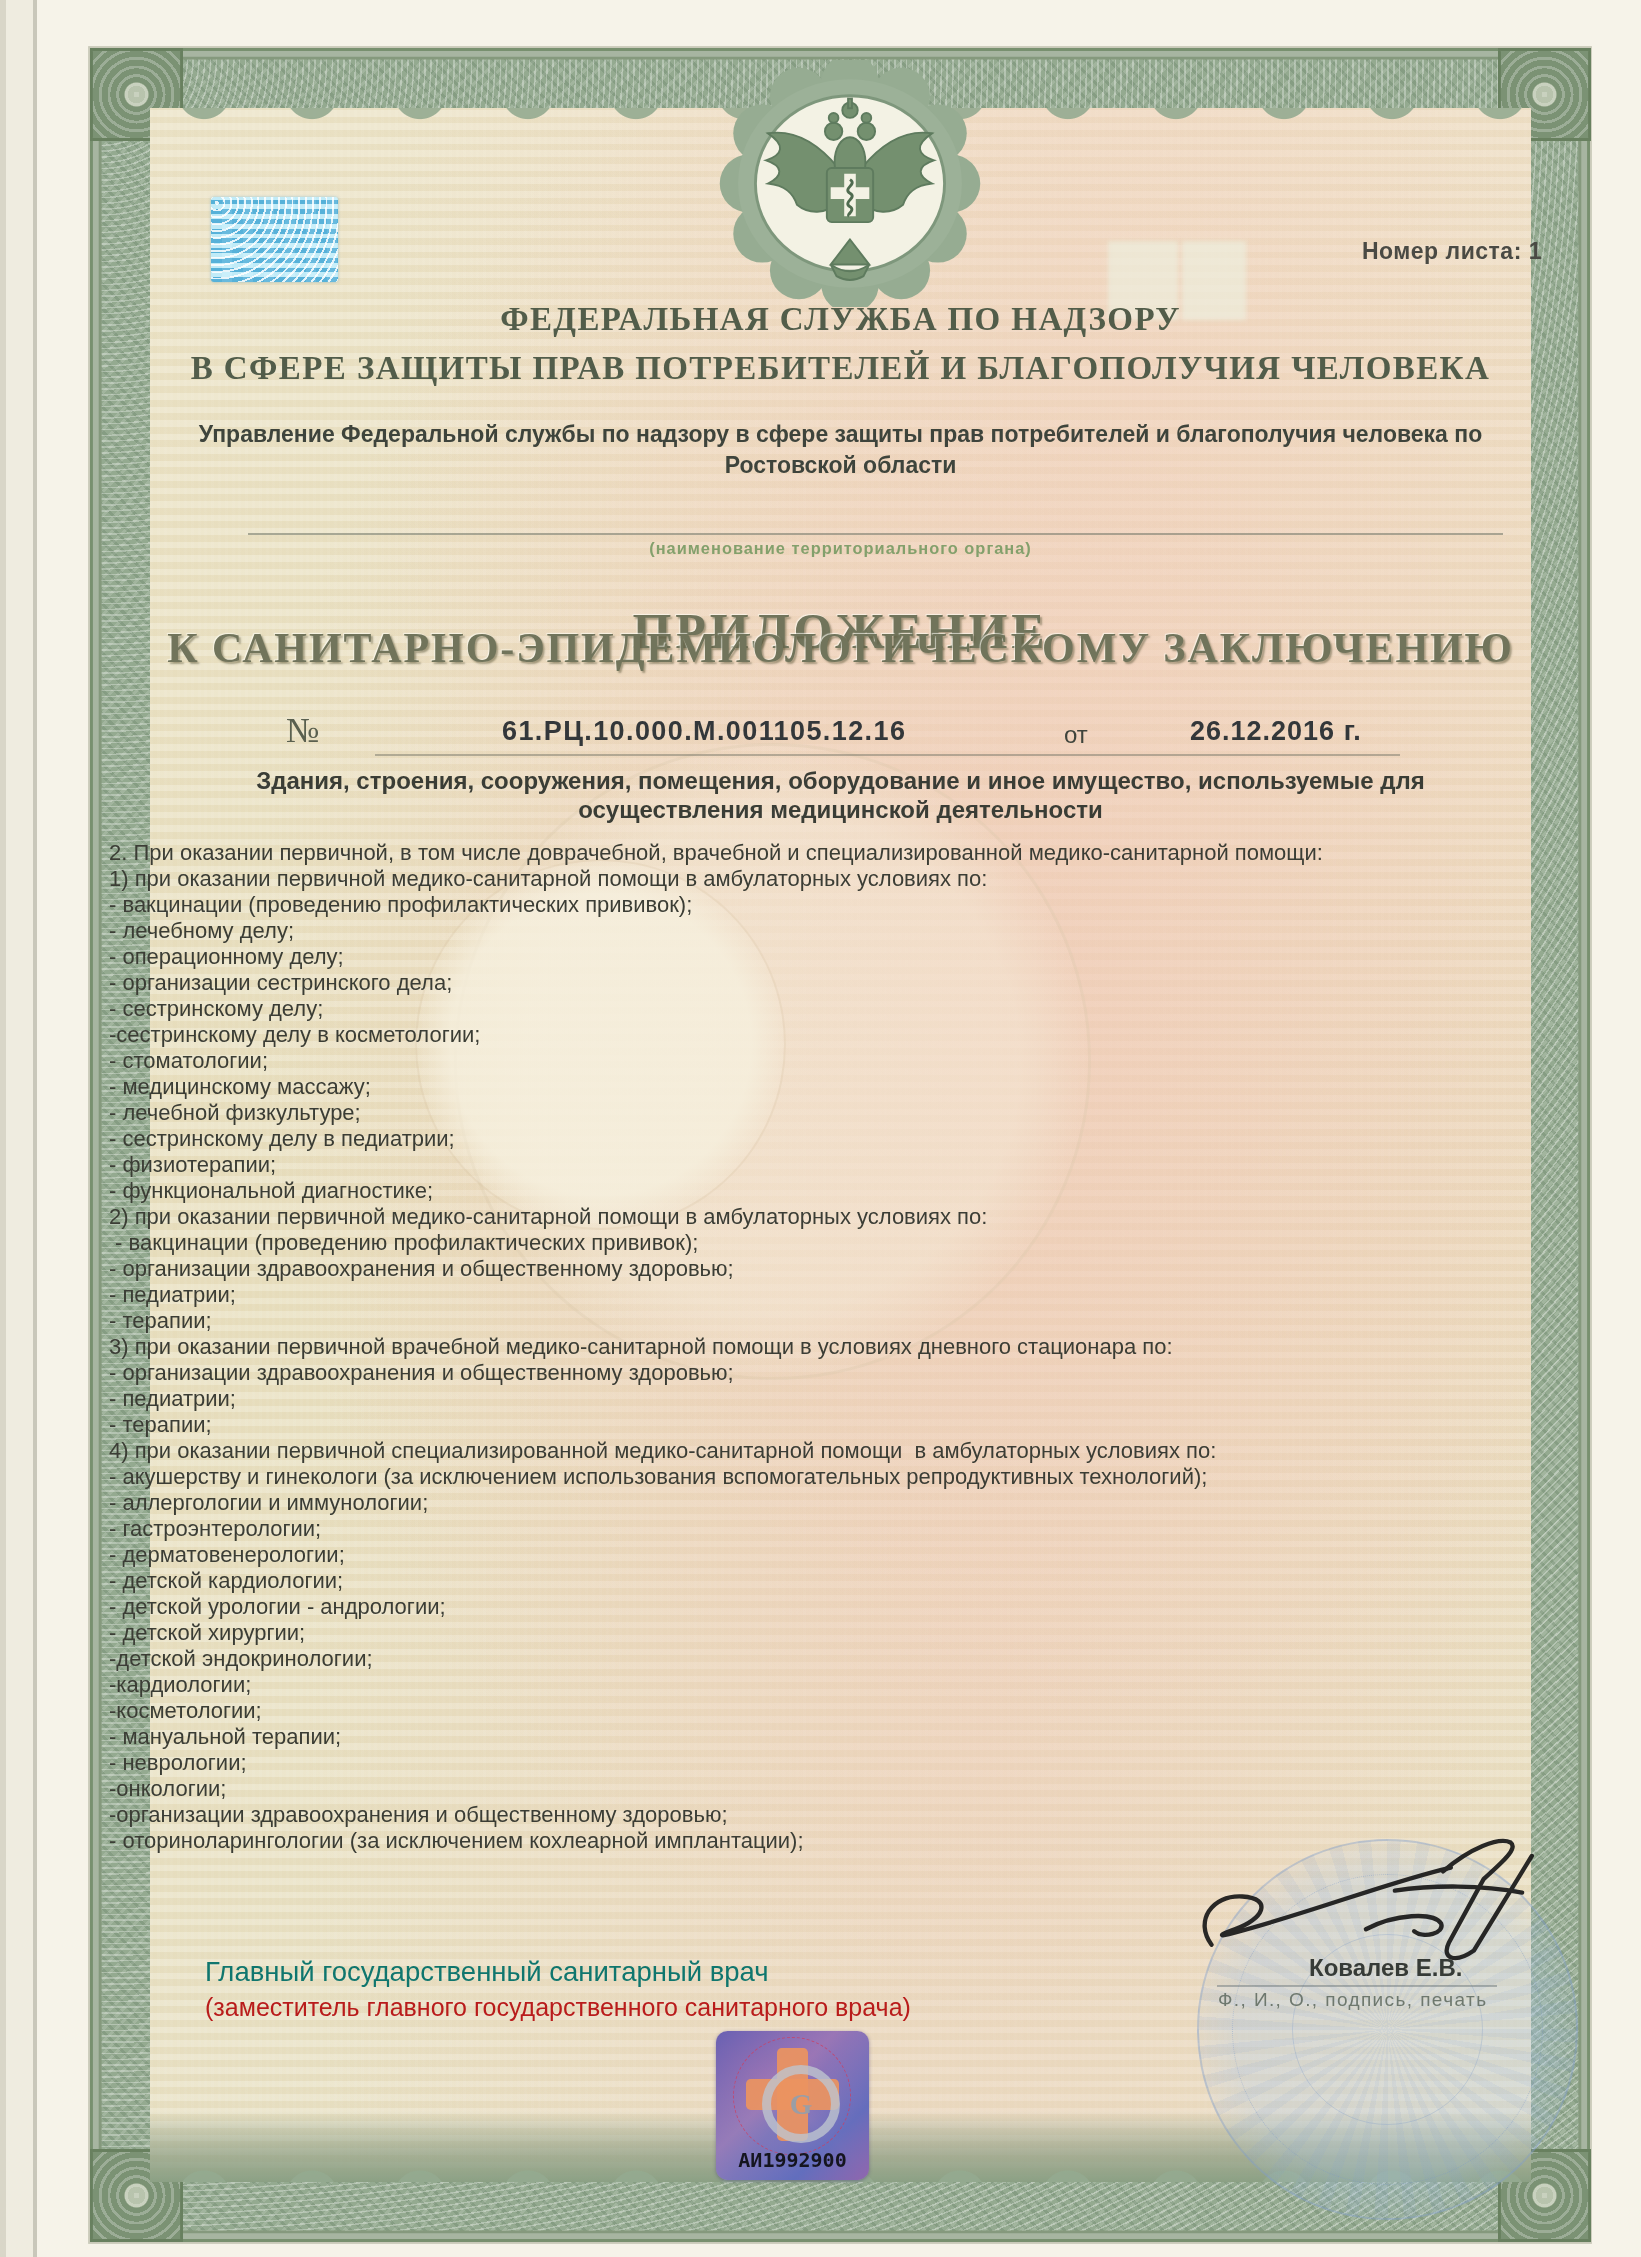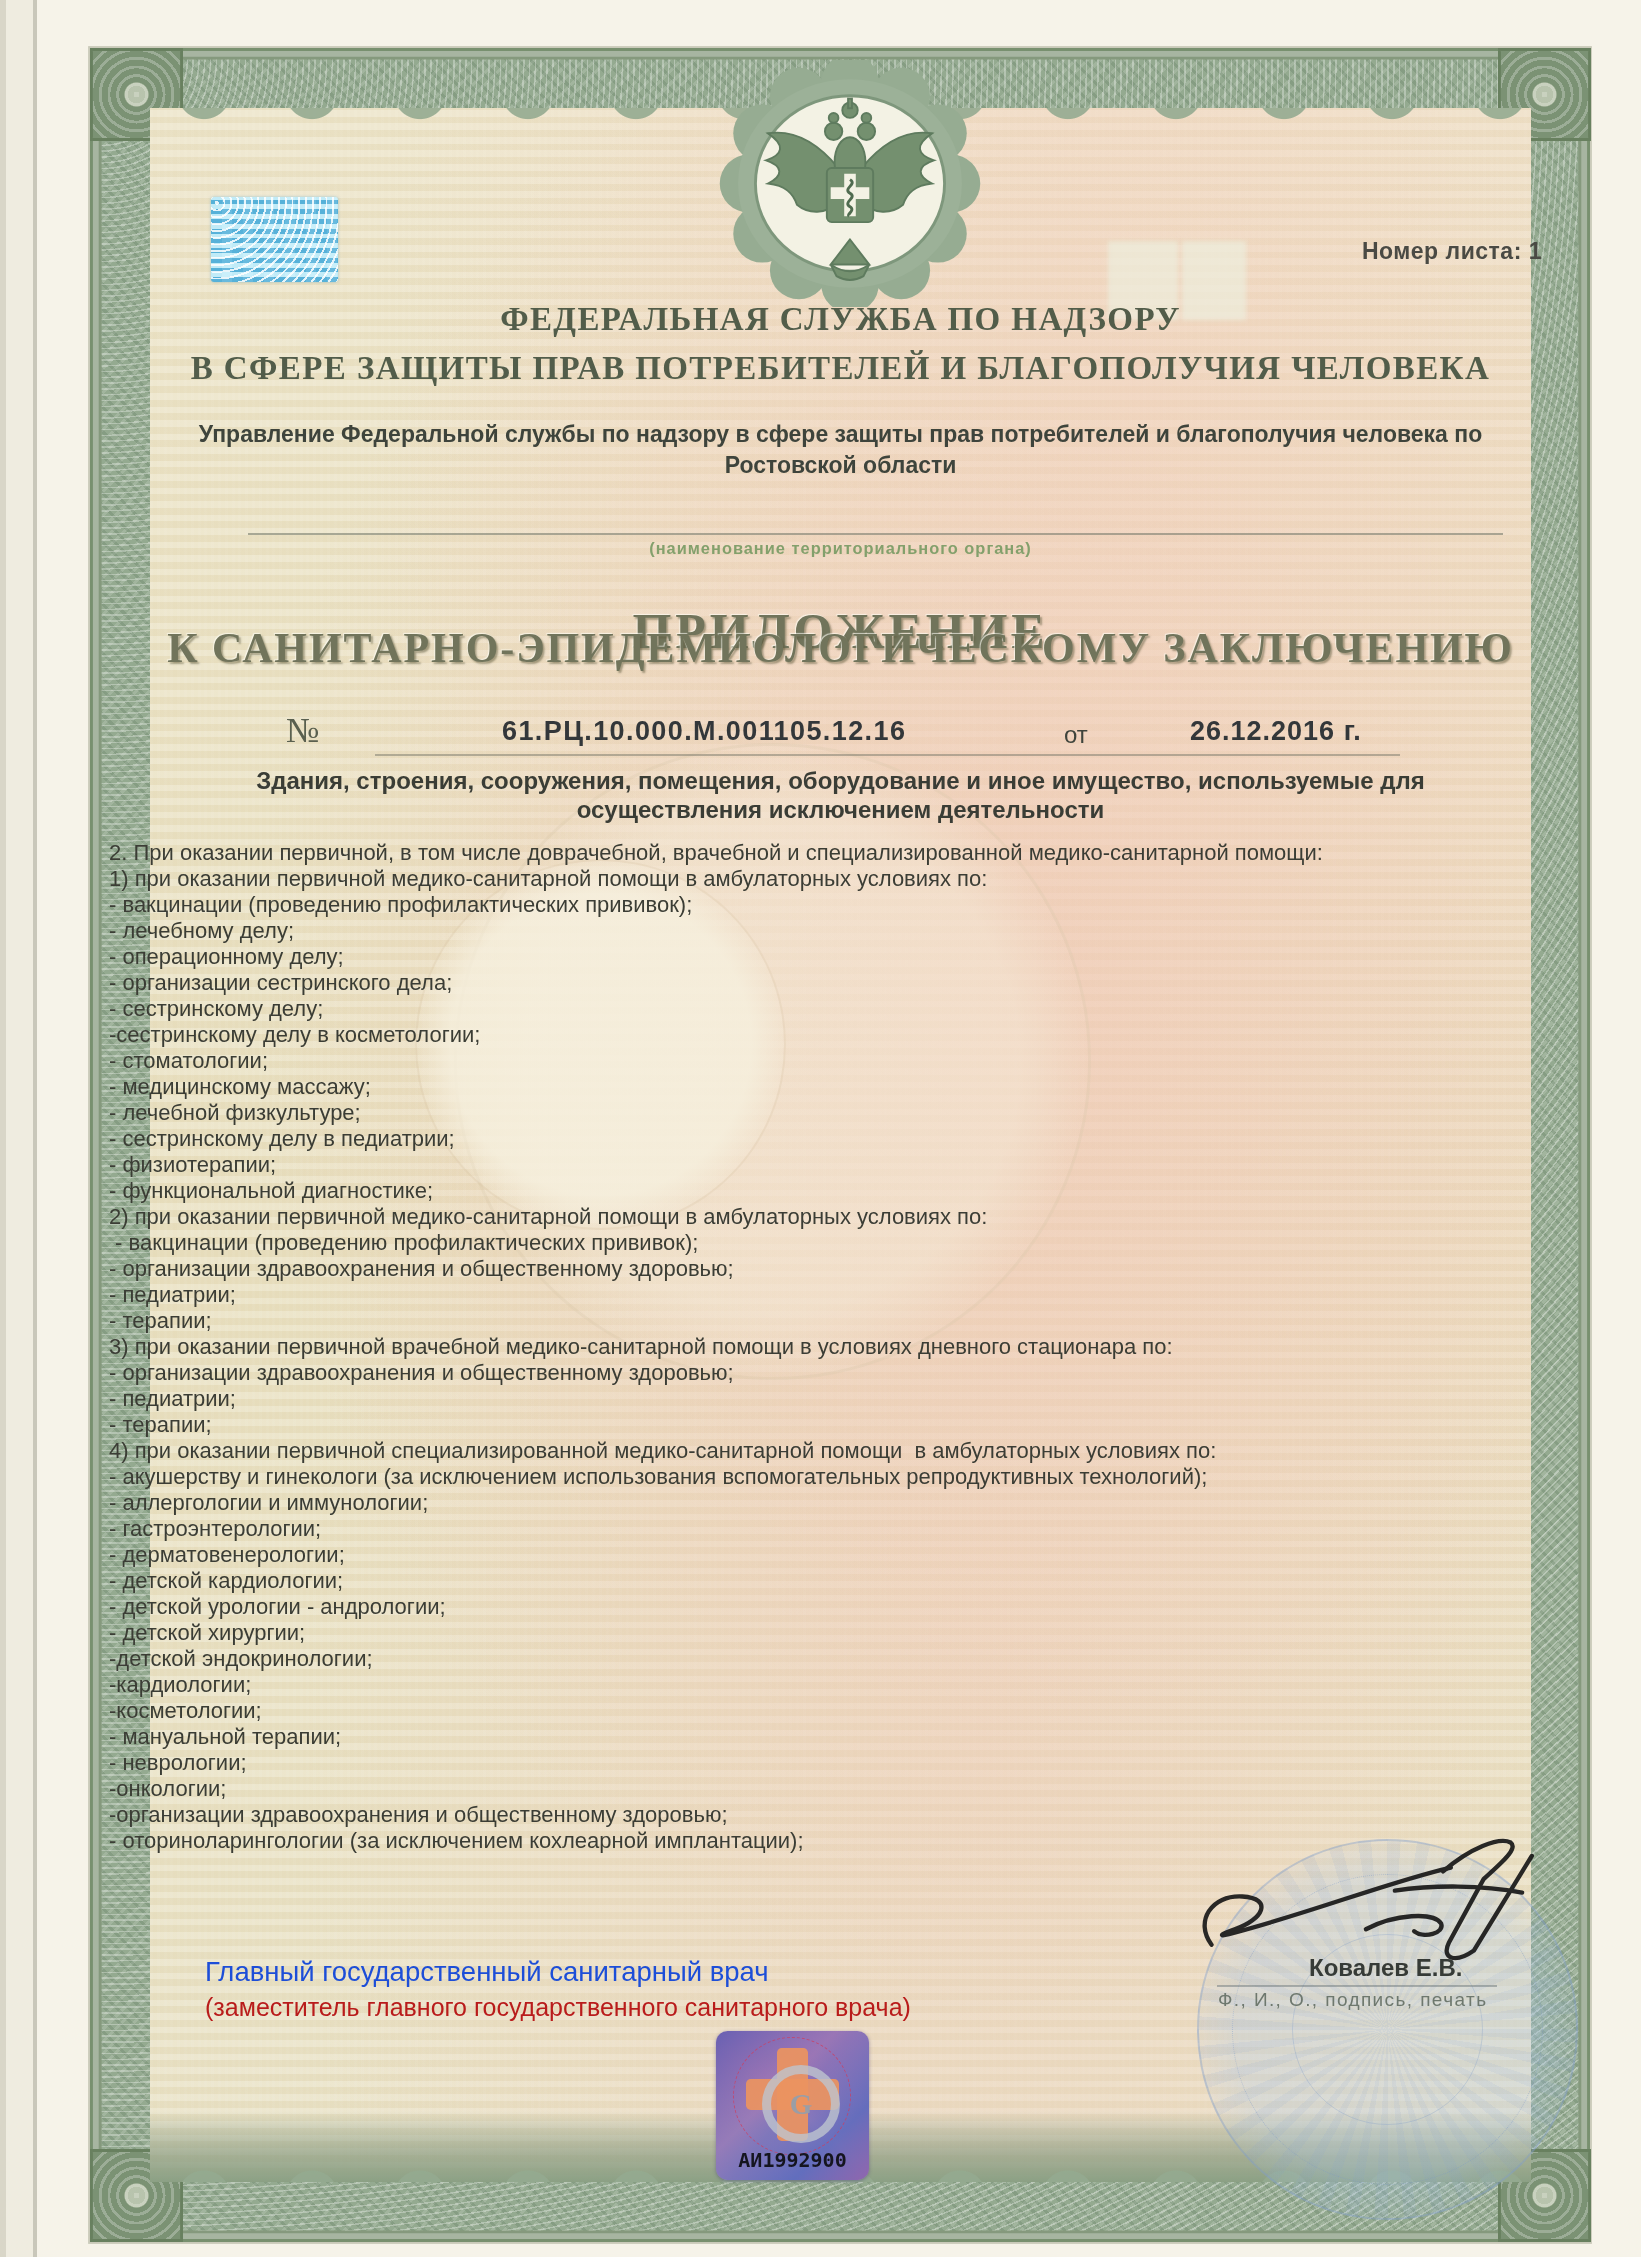--- a/index.html
+++ b/index.html
@@ -74,21 +74,21 @@
         font-size:35px;color:#5a604f;}
   .num-underline{position:absolute;left:375px;top:754px;width:1025px;height:1.9px;background:rgba(120,120,105,.5);}
   .num-val{position:absolute;left:502px;top:716px;font-size:27px;font-weight:bold;color:#33373a;letter-spacing:1.4px;}
   .num-ot{position:absolute;left:1064px;top:721px;font-size:24px;color:#3f443c;}
   .num-date{position:absolute;left:1190px;top:716px;font-size:27px;font-weight:bold;color:#33373a;letter-spacing:1px;}
   .subject{font-size:24px;color:#3a3d36;}
   
   .body-list{position:absolute;left:109px;top:840px;width:1332px;}
   .body-line{font-size:22px;line-height:26px;color:#3b3d35;white-space:pre;}
   
-  .foot1{position:absolute;left:205px;top:1956px;font-size:27.5px;color:#1d4ed8;}
+  .foot1{position:absolute;left:205px;top:1956px;font-size:27.5px;color:#0f766e;}
   .foot2{position:absolute;left:205px;top:1993px;font-size:25px;color:#b91c1c;}
   .stamp{position:absolute;left:1197px;top:1839px;width:377px;height:377px;border-radius:50%;
         border:2.9px solid rgba(125,155,200,.38);
         background:
           repeating-conic-gradient(rgba(125,155,205,.10) 0 4deg, transparent 4deg 9deg),
           radial-gradient(circle, rgba(172,202,235,.30) 0 56%, rgba(172,202,235,.12) 70%, transparent 74%);}
   .stamp::before{content:"";position:absolute;left:33px;top:33px;right:33px;bottom:33px;border-radius:50%;
         border:1.9px dotted rgba(125,155,200,.42);}
   .stamp::after{content:"";position:absolute;left:93px;top:93px;right:93px;bottom:93px;border-radius:50%;
         border:1.9px solid rgba(125,155,200,.30);}
@@ -183,21 +183,21 @@
   <div class="center-col t title1" style="top:562px;">ПРИЛОЖЕНИЕ</div>
   <div class="center-col t title2" style="top:624px;">К САНИТАРНО-ЭПИДЕМИОЛОГИЧЕСКОМУ ЗАКЛЮЧЕНИЮ</div>
 
   <div class="no-sign">№</div>
   <div class="num-underline"></div>
   <div class="num-val">61.РЦ.10.000.М.001105.12.16</div>
   <div class="num-ot">от</div>
   <div class="num-date">26.12.2016 г.</div>
 
   <div class="center-col t subject" style="top:767px;">Здания, строения, сооружения, помещения, оборудование и иное имущество, используемые для</div>
-  <div class="center-col t subject" style="top:796px;">осуществления исключением деятельности</div>
+  <div class="center-col t subject" style="top:796px;">осуществления медицинской деятельности</div>
 
   <div class="body-list">
       <div class="body-line">2. При оказании первичной, в том числе доврачебной, врачебной и специализированной медико-санитарной помощи:</div>
       <div class="body-line">1) при оказании первичной медико-санитарной помощи в амбулаторных условиях по:</div>
       <div class="body-line">- вакцинации (проведению профилактических прививок);</div>
       <div class="body-line">- лечебному делу;</div>
       <div class="body-line">- операционному делу;</div>
       <div class="body-line">- организации сестринского дела;</div>
       <div class="body-line">- сестринскому делу;</div>
       <div class="body-line">-сестринскому делу в косметологии;</div>

